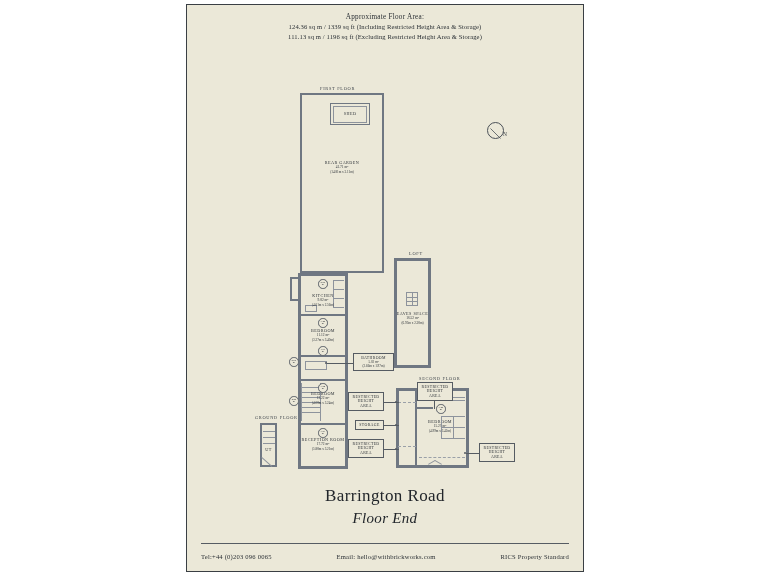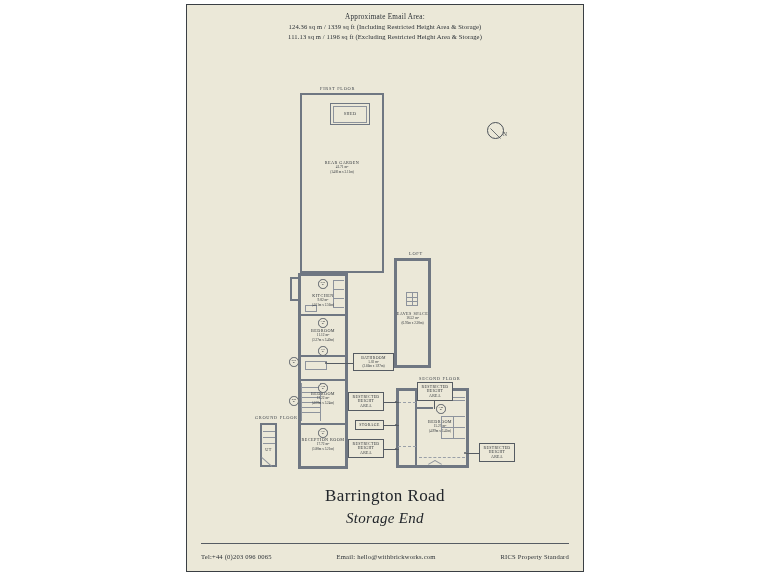--- a/index.html
+++ b/index.html
@@ -130,21 +130,21 @@
   }
   .footer-row > div { white-space: nowrap; }
 </style>
 </head>
 <body>
 
 <div id="page">
 
 
   <div class="area-block">
-    <div class="area-title">Approximate Email Area:</div>
+    <div class="area-title">Approximate Floor Area:</div>
     <div class="area-line">124.36 sq m / 1339 sq ft (Including Restricted Height Area &amp; Storage)</div>
     <div class="area-line">111.13 sq m / 1196 sq ft (Excluding Restricted Height Area &amp; Storage)</div>
   </div>
 
   <div id="plan">
 
     <div class="floor-tag" style="left:133px; top:81px;">FIRST FLOOR</div>
 
     <div class="wall" style="left:113px; top:88px; width:84px; height:1.6px;"></div>
     <div class="wall" style="left:113px; top:88px; width:1.6px; height:180px;"></div>
@@ -385,21 +385,21 @@
         <svg width="11" height="11" viewBox="0 0 11 11">
           <line x1="0.5" y1="0.5" x2="10.5" y2="10.5" stroke="#4a5057" stroke-width="0.8"></line>
         </svg>
       </div>
       <div class="comp-n">N</div>
     </div>
 
   </div>
 
   <div class="addr addr-main" style="top:481px;">Barrington Road</div>
-  <div class="addr addr-sub" style="top:503px;">Storage End</div>
+  <div class="addr addr-sub" style="top:503px;">Floor End</div>
 
   <div class="rule" style="top:538px;"></div>
   <div class="footer-row" style="top:548px;">
     <div>Tel:+44 (0)203 096 0065</div>
     <div>Email:  hello@withbrickworks.com</div>
     <div>RICS Property Standard</div>
   </div>
 
 </div>
 

